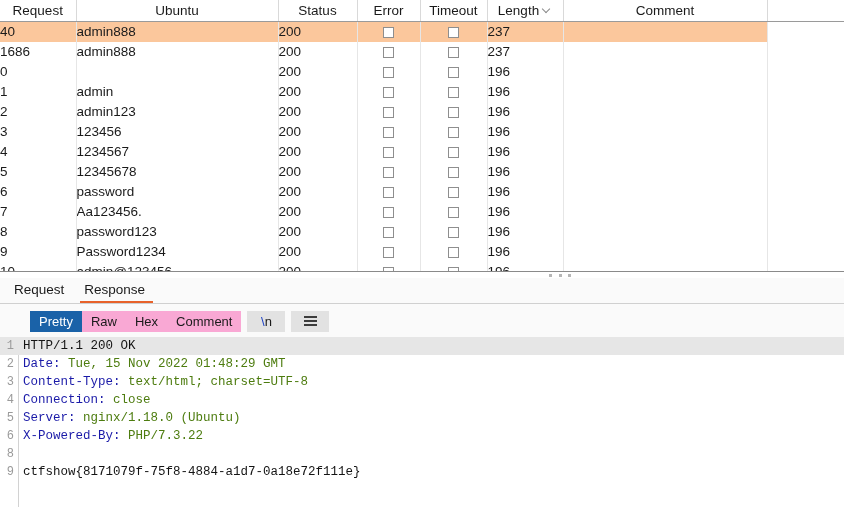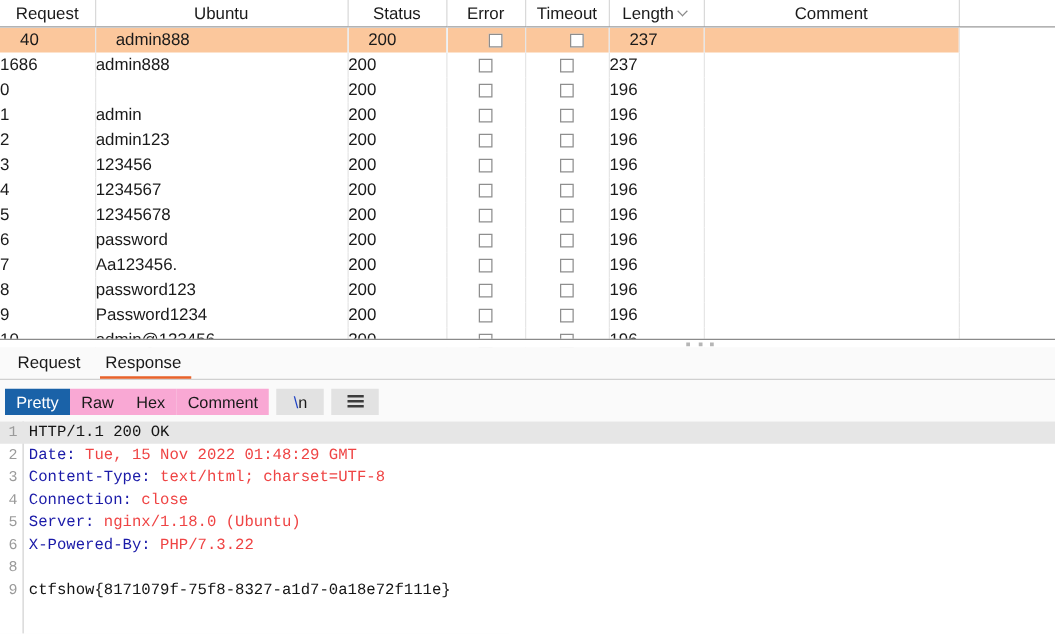--- a/index.html
+++ b/index.html
@@ -80,21 +80,21 @@
     padding: 0;
     font-size: 13.5px;
     color: #1a1a1a;
     border-right: 1px solid #e6e6e6;
     vertical-align: middle;
     white-space: nowrap;
     overflow: hidden;
   }
   table.results td.last-col { border-right: none; }
 
-  tr.row-selected td { background: #fbc79c; padding-left: 16px; }
+  tr.row-selected td { background: #fbc79c; }
   tr.row-selected td.tail-cell { background: #ffffff; }
 
   .cell-pad-l { padding-left: 4px; }
   .cell-pad-l2 { padding-left: 6px; }
 
   .cbox {
     display: block;
     width: 11px;
     height: 11px;
     margin: 0 auto;
@@ -165,20 +165,21 @@
     background: #e8622a;
   }
 
   .viewbar {
     height: 26px;
     background: #fafafa;
     display: flex;
     align-items: center;
     padding: 4px 0 3px 4px;
     box-sizing: content-box;
+    margin-left: 26px;
   }
   .seg-group {
     display: flex;
     align-items: stretch;
     height: 21px;
   }
   .seg {
     display: flex;
     align-items: center;
     padding: 0 9px;
@@ -255,21 +256,21 @@
     color: #9a9a9a;
     font-size: 12px;
     padding-right: 4px;
   }
   .ctext {
     display: inline-block;
     padding-left: 5px;
     color: #141414;
   }
   .hname { color: #1a1aa8; }
-  .hval  { color: #ef4444; }
+  .hval  { color: #4d7c0f; }
   .bodytext { color: #141414; }
 </style>
 </head>
 <body>
 
 <div class="results-panel">
   <table class="results">
     <colgroup>
       <col style="width:76px">
         <col style="width:202px">
@@ -558,16 +559,16 @@
   <div class="msg-viewer">
     <div class="gutter-rule"></div>
     <div id="code-body">
         <div class="code-line hl"><span class="lnum">1</span><span class="ctext"><span class="bodytext">HTTP/1.1 200 OK</span></span></div>
         <div class="code-line"><span class="lnum">2</span><span class="ctext"><span class="hname">Date:</span><span class="hval"> Tue, 15 Nov 2022 01:48:29 GMT</span></span></div>
         <div class="code-line"><span class="lnum">3</span><span class="ctext"><span class="hname">Content-Type:</span><span class="hval"> text/html; charset=UTF-8</span></span></div>
         <div class="code-line"><span class="lnum">4</span><span class="ctext"><span class="hname">Connection:</span><span class="hval"> close</span></span></div>
         <div class="code-line"><span class="lnum">5</span><span class="ctext"><span class="hname">Server:</span><span class="hval"> nginx/1.18.0 (Ubuntu)</span></span></div>
         <div class="code-line"><span class="lnum">6</span><span class="ctext"><span class="hname">X-Powered-By:</span><span class="hval"> PHP/7.3.22</span></span></div>
         <div class="code-line"><span class="lnum">8</span><span class="ctext"><span class="bodytext"></span></span></div>
-        <div class="code-line"><span class="lnum">9</span><span class="ctext"><span class="bodytext">ctfshow{8171079f-75f8-8327-a1d7-0a18e72f111e}</span></span></div>
+        <div class="code-line"><span class="lnum">9</span><span class="ctext"><span class="bodytext">ctfshow{8171079f-75f8-4884-a1d7-0a18e72f111e}</span></span></div>
       </div>
   </div>
 </div>
 
 </body></html>

